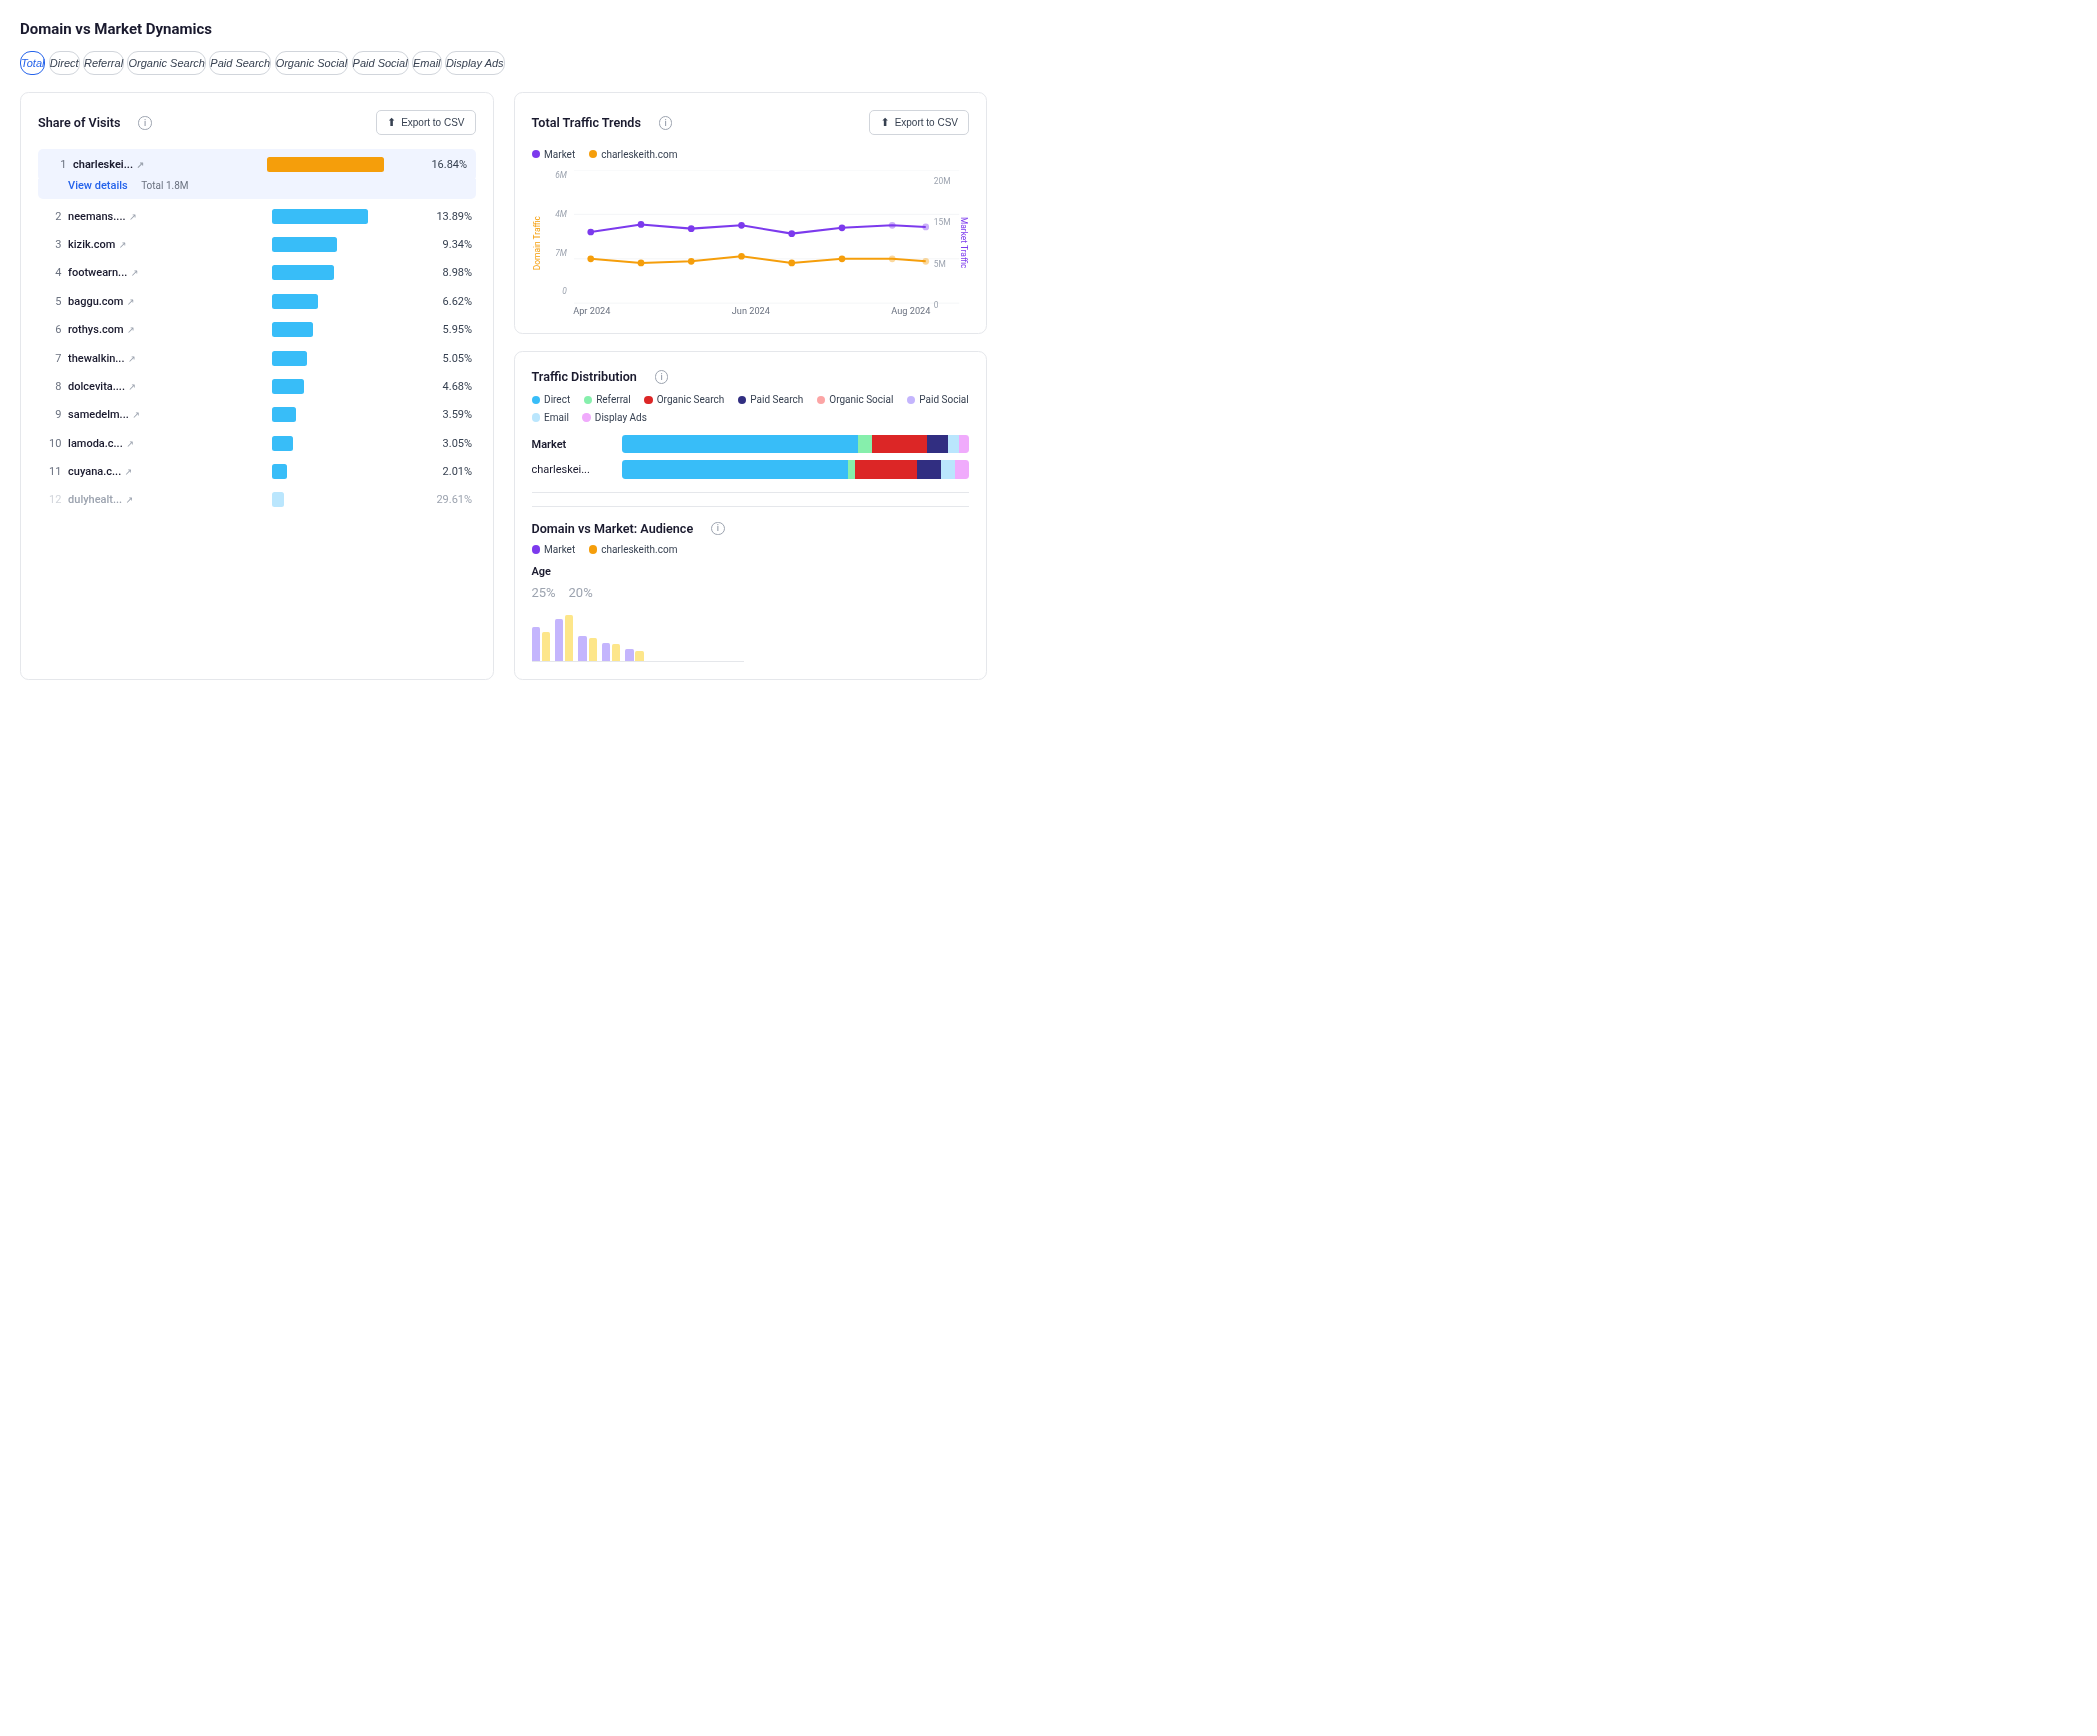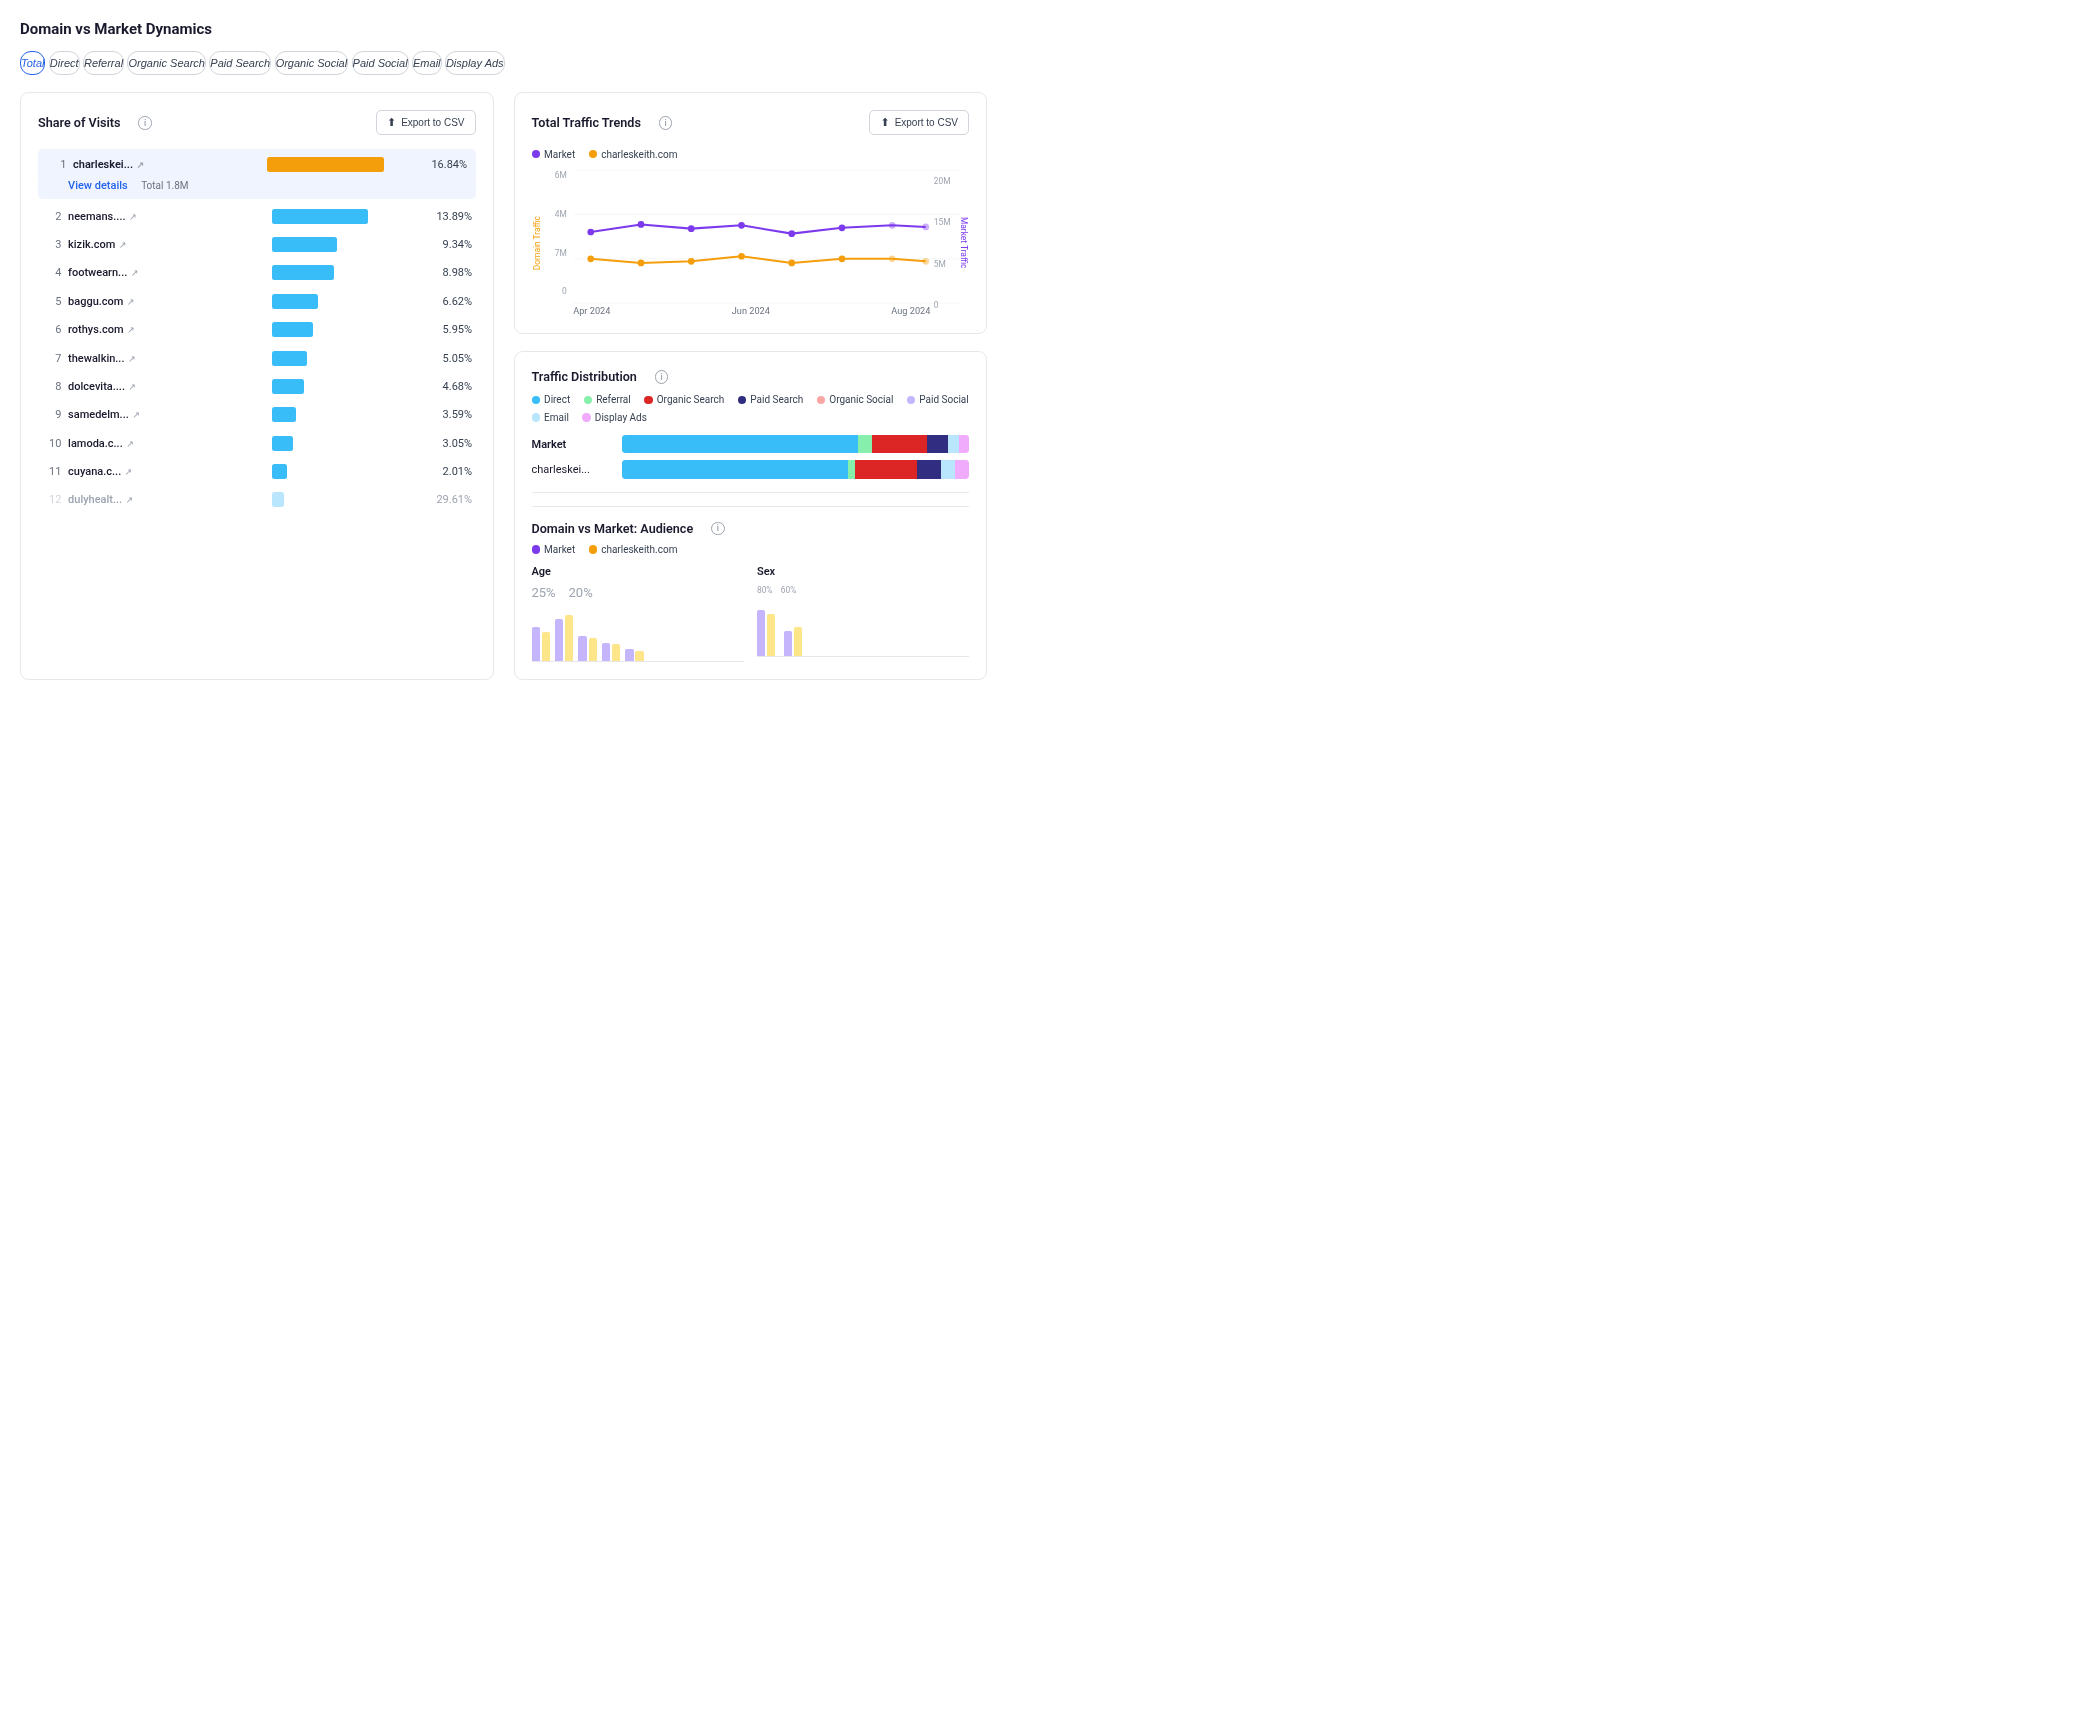--- a/index.html
+++ b/index.html
@@ -414,21 +414,21 @@
           </div>
         </div>
 
         <div style="position:relative; display:flex; align-items:stretch;">
 
           <div style="display:flex; align-items:center; margin-right:1.7px;">
             <span style="writing-mode:vertical-rl; transform:rotate(180deg); font-size:8.4px; color:#f59e0b; white-space:nowrap;">Domain Traffic</span>
           </div>
           <div style="flex:1; position:relative;">
 
-            <div style="position:absolute; left:0; top:0; bottom:20px; display:flex; flex-direction:column; justify-content:space-between; font-size:8.4px; color:#9ca3af; padding-right:3.4px; width:27px; text-align:right;">
+            <div style="position:absolute; left:0; top:0; bottom:20px; display:flex; flex-direction:column; justify-content:space-between; font-size:8.4px; color:#9ca3af; padding-right:3.4px; width:27px; text-align:right;font-style:italic;">
               <span>6M</span>
               <span>4M</span>
               <span>7M</span>
               <span>0</span>
             </div>
             <svg viewBox="0 0 460 160" style="width:100%; height:134px; margin-left:30px; display:block;">
 
               <line x1="0" y1="0" x2="460" y2="0" stroke="#e5e7eb" stroke-width="0.5"></line>
               <line x1="0" y1="53" x2="460" y2="53" stroke="#e5e7eb" stroke-width="0.5"></line>
               <line x1="0" y1="106" x2="460" y2="106" stroke="#e5e7eb" stroke-width="0.5"></line>
@@ -590,38 +590,20 @@
                   <div style="width:8.4px; height:18.5px; background:#c4b5fd; border-radius:1.7px 1.7px 0 0;"></div>
                   <div style="width:8.4px; height:17px; background:#fde68a; border-radius:1.7px 1.7px 0 0;"></div>
                 </div>
                 <div style="display:flex; align-items:flex-end; gap:1.7px;">
                   <div style="width:8.4px; height:12.6px; background:#c4b5fd; border-radius:1.7px 1.7px 0 0;"></div>
                   <div style="width:8.4px; height:10px; background:#fde68a; border-radius:1.7px 1.7px 0 0;"></div>
                 </div>
               </div>
             </div>
 
-            <div>
-              <div class="audience-col-title">Sex</div>
-              <div style="font-size:8.4px; color:#9ca3af; margin-bottom:3.4px;">
-                <span>80%</span>
-                &nbsp;&nbsp;
-                <span>60%</span>
-              </div>
-              <div style="display:flex; align-items:flex-end; gap:8.4px; height:59px; border-bottom:0.8px solid #e5e7eb;">
-                <div style="display:flex; align-items:flex-end; gap:1.7px;">
-                  <div style="width:8.4px; height:46px; background:#c4b5fd; border-radius:1.7px 1.7px 0 0;"></div>
-                  <div style="width:8.4px; height:42px; background:#fde68a; border-radius:1.7px 1.7px 0 0;"></div>
-                </div>
-                <div style="display:flex; align-items:flex-end; gap:1.7px;">
-                  <div style="width:8.4px; height:25px; background:#c4b5fd; border-radius:1.7px 1.7px 0 0;"></div>
-                  <div style="width:8.4px; height:29px; background:#fde68a; border-radius:1.7px 1.7px 0 0;"></div>
-                </div>
-              </div>
-            </div>
 
           </div>
         </div>
 
       </div>
 
     </div>
   </div>
 </div>
 

